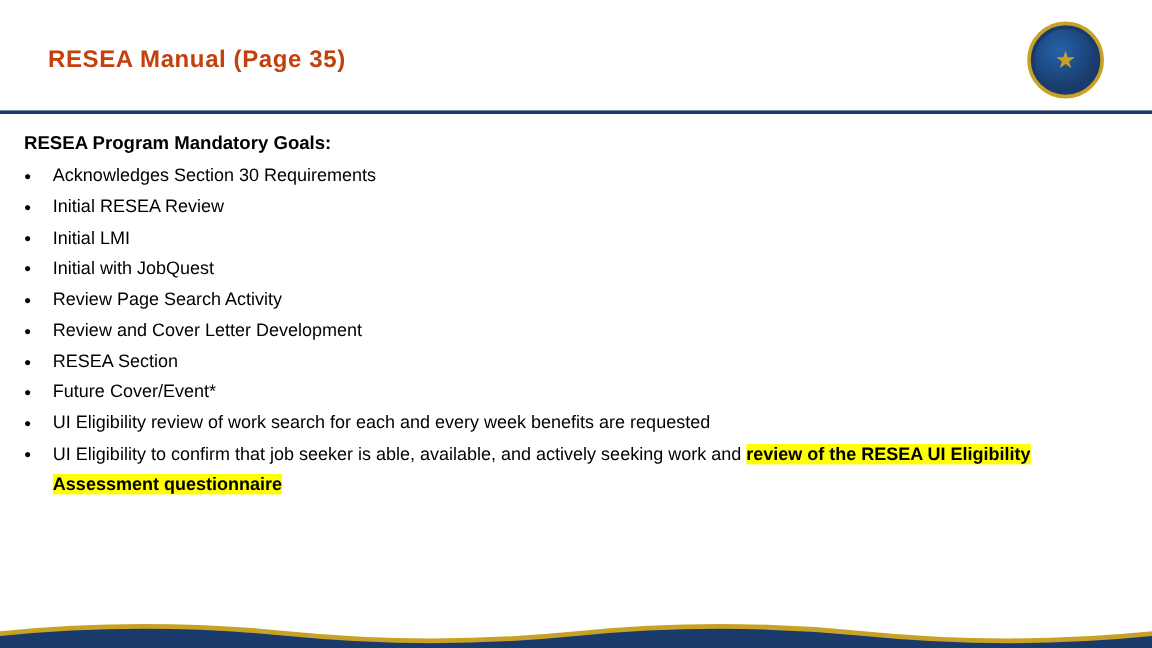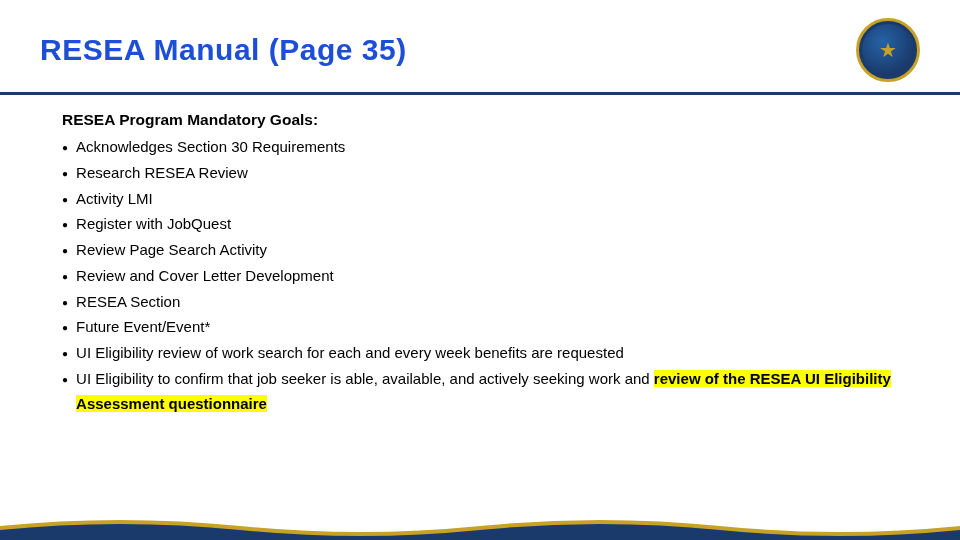--- a/index.html
+++ b/index.html
@@ -28,23 +28,23 @@
     
     .header {
       display: flex;
       align-items: center;
       justify-content: space-between;
       padding: 18px 40px 10px 40px;
       border-bottom: 3px solid #1a3a6b;
     }
 
     .title {
-      font-size: 30px;
+      font-size: 20px;
       font-weight: bold;
-      color: #1d4ed8;
+      color: #c2410c;
       letter-spacing: 0.5px;
     }
 
     .logo-circle {
       width: 64px;
       height: 64px;
       border-radius: 50%;
       background: #1a3a6b;
       display: flex;
       align-items: center;
@@ -66,21 +66,21 @@
     }
 
     .logo-star {
       color: #c8a227;
       font-size: 20px;
     }
 
     
     .content {
       flex: 1;
-      padding: 16px 40px 10px 62px;
+      padding: 16px 40px 10px 20px;
       overflow: hidden;
     }
 
     .section-title {
       font-size: 15.5px;
       font-weight: bold;
       color: #000000;
       margin-bottom: 6px;
     }
 
@@ -102,20 +102,21 @@
     .bullet-list li .bullet {
       margin-right: 8px;
       font-size: 10px;
       margin-top: 5px;
       flex-shrink: 0;
       color: #000;
     }
 
     .bullet-list li .item-text {
       flex: 1;
+      margin-left: 10px;
     }
 
     .highlight {
       background-color: #ffff00;
       font-weight: bold;
     }
 
     
     .footer {
       height: 28px;
@@ -150,45 +151,45 @@
     <p class="section-title">RESEA Program Mandatory Goals:</p>
 
     <ul class="bullet-list">
 
       <li>
         <span class="bullet">●</span>
         <span class="item-text">Acknowledges Section 30 Requirements</span>
       </li>
       <li>
         <span class="bullet">●</span>
-        <span class="item-text">Research RESEA Review</span>
-      </li>
-      <li>
-        <span class="bullet">●</span>
-        <span class="item-text">Activity LMI</span>
-      </li>
-      <li>
-        <span class="bullet">●</span>
-        <span class="item-text">Register with JobQuest</span>
+        <span class="item-text">Initial RESEA Review</span>
+      </li>
+      <li>
+        <span class="bullet">●</span>
+        <span class="item-text">Initial LMI</span>
+      </li>
+      <li>
+        <span class="bullet">●</span>
+        <span class="item-text">Initial with JobQuest</span>
       </li>
       <li>
         <span class="bullet">●</span>
         <span class="item-text">Review Page Search Activity</span>
       </li>
       <li>
         <span class="bullet">●</span>
         <span class="item-text">Review and Cover Letter Development</span>
       </li>
       <li>
         <span class="bullet">●</span>
         <span class="item-text">RESEA Section</span>
       </li>
       <li>
         <span class="bullet">●</span>
-        <span class="item-text">Future Event/Event*</span>
+        <span class="item-text">Future Cover/Event*</span>
       </li>
       <li>
         <span class="bullet">●</span>
         <span class="item-text">UI Eligibility review of work search for each and every week benefits are requested</span>
       </li>
       <li>
         <span class="bullet">●</span>
         <span class="item-text">UI Eligibility to confirm that job seeker is able, available, and actively seeking work and <span class="highlight">review of the RESEA UI Eligibility Assessment questionnaire</span></span>
       </li>
     </ul>

